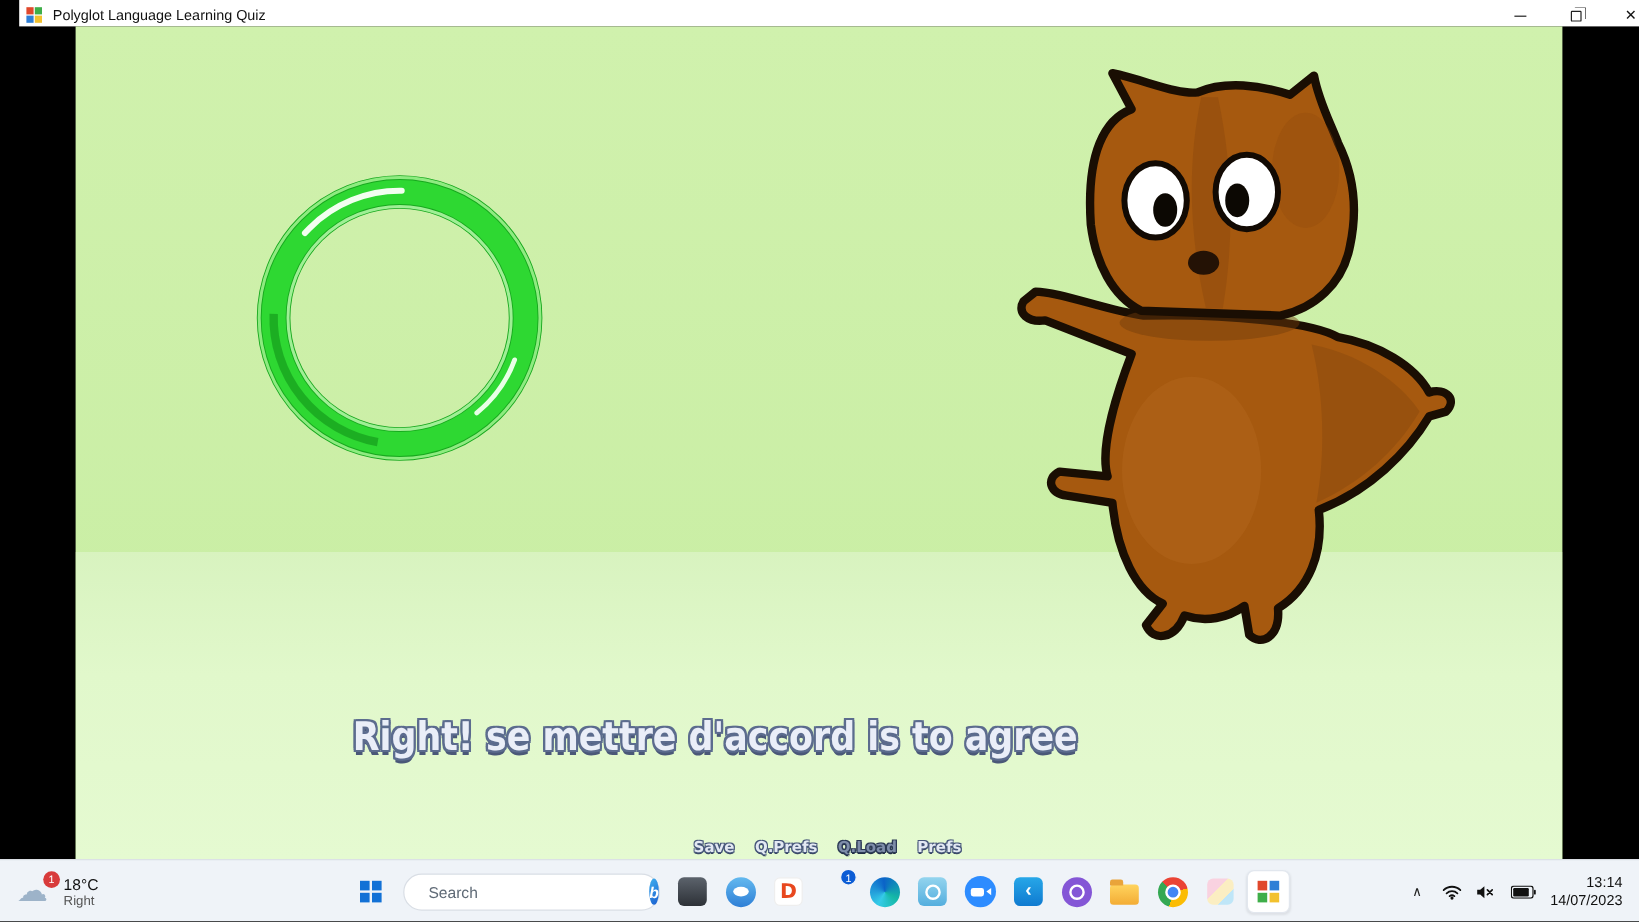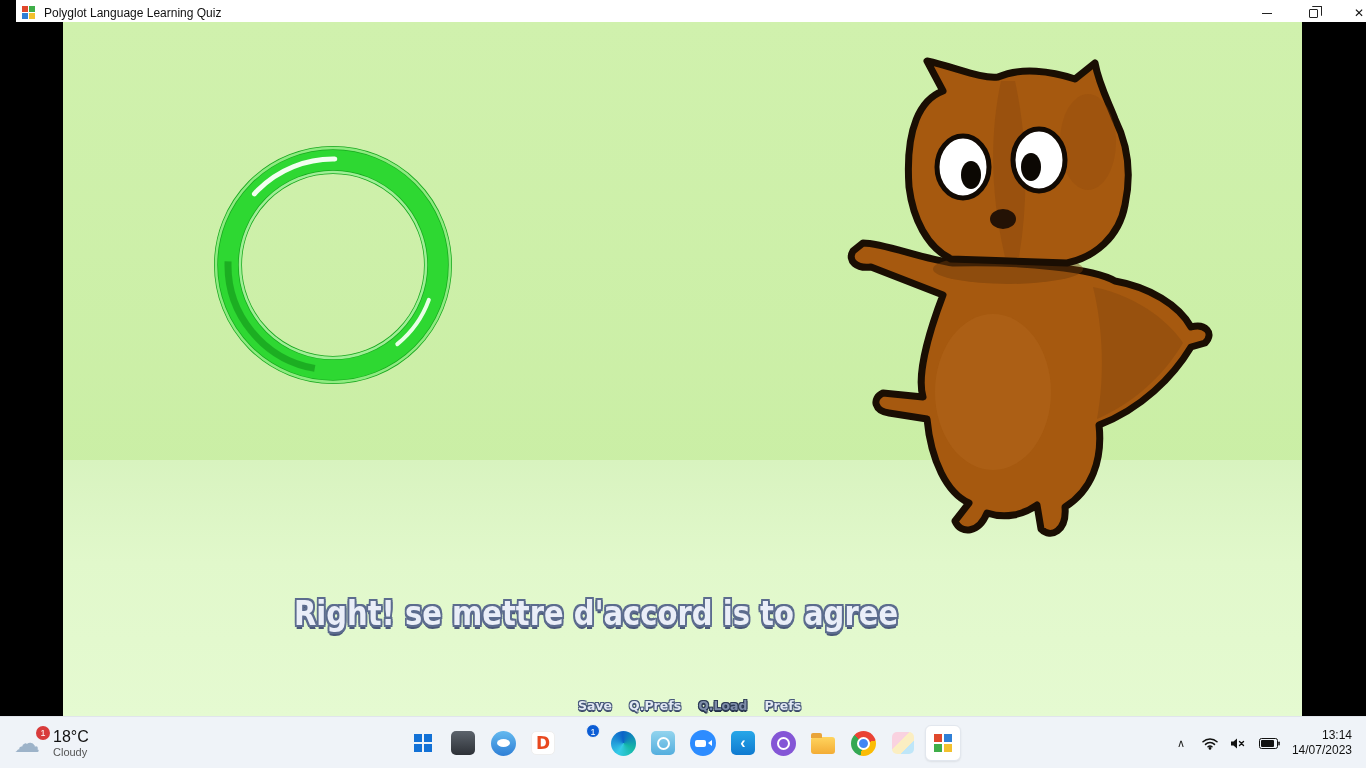--- a/index.html
+++ b/index.html
@@ -46,21 +46,21 @@
 
   
   .taskbar { position:absolute; top:716px; left:0; width:1366px; height:52px;
              background:#eff3f8; border-top:1px solid #e0e5eb; }
 
   .weather { position:absolute; left:6px; top:3px; height:46px; display:flex; align-items:center; gap:7px; padding:0 8px; border-radius:4px; cursor:pointer; }
   .cloud-wrap { position:relative; width:32px; height:30px; }
   .cloud-glyph { font-size:26px; line-height:30px; color:#9db3c9; font-family:"DejaVu Sans",sans-serif; }
   .weather-badge { position:absolute; top:-2px; right:-4px; min-width:14px; height:14px; border-radius:7px;
                    background:#d83b3b; color:#fff; font-size:9px; line-height:14px; text-align:center; padding:0 3px; }
-  .w-temp { font-size:16px; color:#111; }
+  .w-temp { font-size:13px; color:#111; }
   .w-cond { font-size:11px; color:#555; }
 
   .center-cluster { position:absolute; left:50%; top:3px; transform:translateX(-50%);
                     display:flex; align-items:center; height:46px; }
   .tb-item { width:40px; height:46px; display:flex; align-items:center; justify-content:center; position:relative; cursor:pointer; border-radius:5px; }
   .winlogo { display:grid; grid-template-columns:8px 8px; grid-template-rows:8px 8px; gap:2px; }
   .winlogo span { background:#1271d6; }
 
   .search-box { width:214px; height:31px; margin:0 7px; background:#fff; border:1px solid #d9dee5; border-radius:16px;
                 display:flex; align-items:center; gap:8px; padding:0 5px 0 12px; cursor:text; }
@@ -199,34 +199,42 @@
 
   <div class="taskbar">
 
     <div class="weather">
       <div class="cloud-wrap">
         <span class="cloud-glyph">☁</span>
         <span class="weather-badge">1</span>
       </div>
       <div>
         <div class="w-temp">18°C</div>
-        <div class="w-cond">Cloudy</div>
+        <div class="w-cond">Right</div>
       </div>
     </div>
 
     <div class="center-cluster">
       <div class="tb-item">
         <div class="winlogo">
             <span></span>
             <span></span>
             <span></span>
             <span></span>
           </div>
       </div>
 
+      <div class="search-box">
+        <svg width="14" height="14" viewBox="0 0 14 14">
+          <circle cx="6" cy="6" r="4.4" fill="none" stroke="#555" stroke-width="1.5"></circle>
+          <line x1="9.4" y1="9.4" x2="13" y2="13" stroke="#555" stroke-width="1.5" stroke-linecap="round"></line>
+        </svg>
+        <input type="text" placeholder="Search" style="">
+        <div class="bing-badge">b</div>
+      </div>
 
       <div class="tb-item">
           <div class="ic ic-dark"></div>
         </div>
       <div class="tb-item">
           <div class="ic ic-chat"></div>
         </div>
       <div class="tb-item">
           <div class="ic ic-d">D</div>
         </div>

